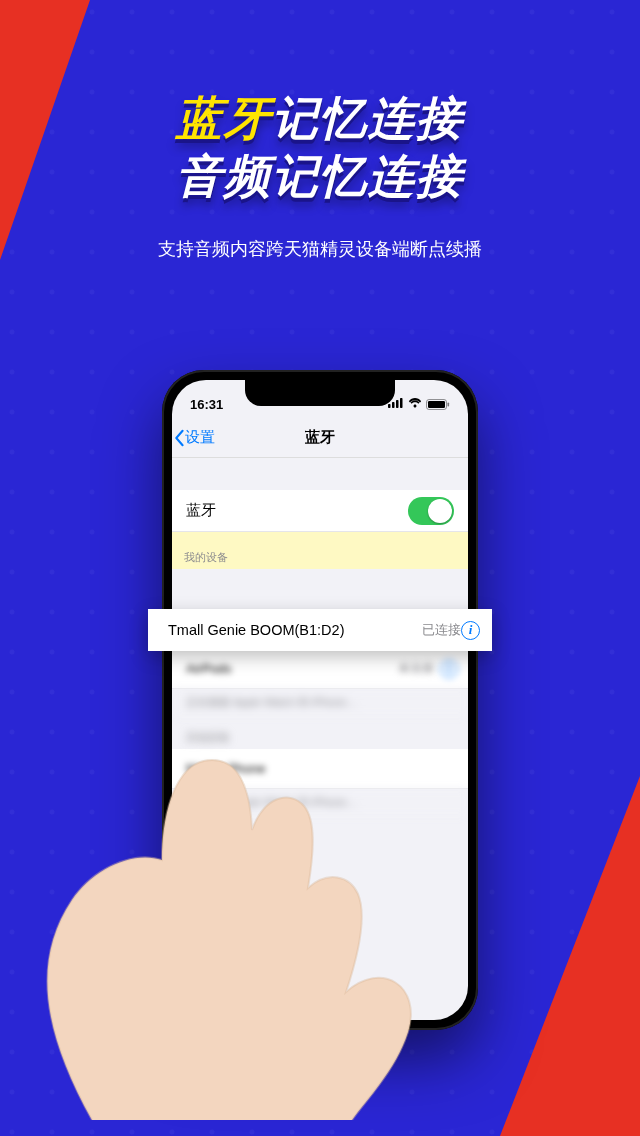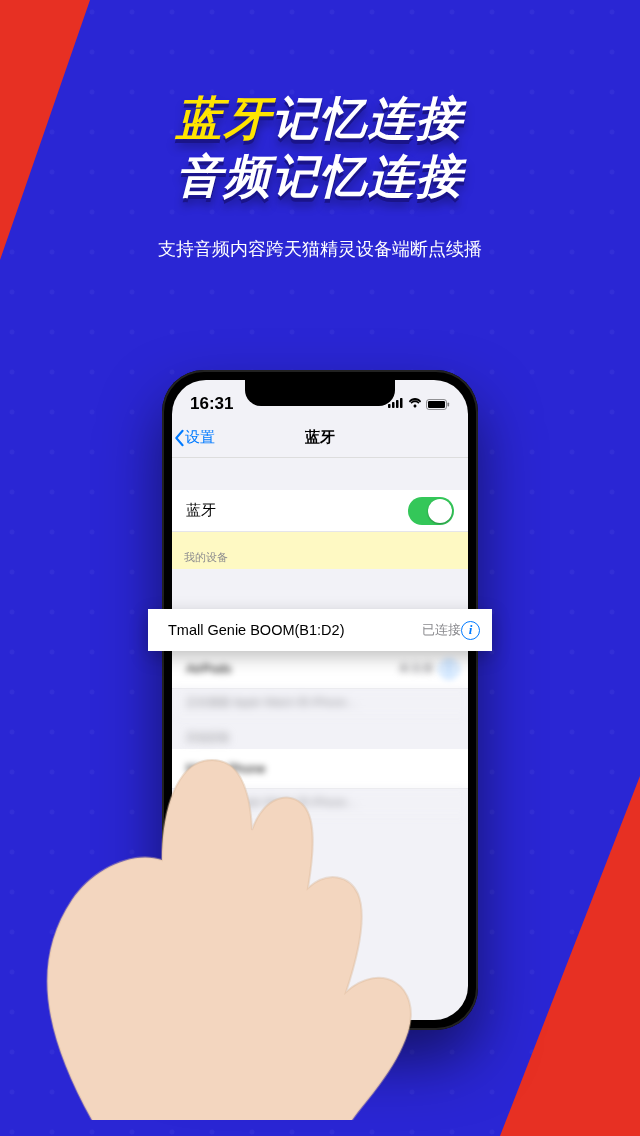--- a/index.html
+++ b/index.html
@@ -90,21 +90,21 @@
   width: 150px; height: 26px;
   background: #000;
   border-radius: 0 0 16px 16px;
   z-index: 10;
 }
 
 .statusbar {
   display: flex; justify-content: space-between; align-items: center;
   padding: 10px 18px 0;
   height: 38px;
-  font-size: 17px; font-weight: 600;
+  font-size: 13px; font-weight: 600;
   color: #000;
   gap: 39px;
 }
 .statusbar .sb-right { display:flex; align-items:center; gap:4px; }
 .sb-sig, .sb-wifi, .sb-batt { font-size: 12px; }
 .sb-batt svg { display:block; }
 
 .navbar {
   height: 40px;
   display: flex; align-items: center;

